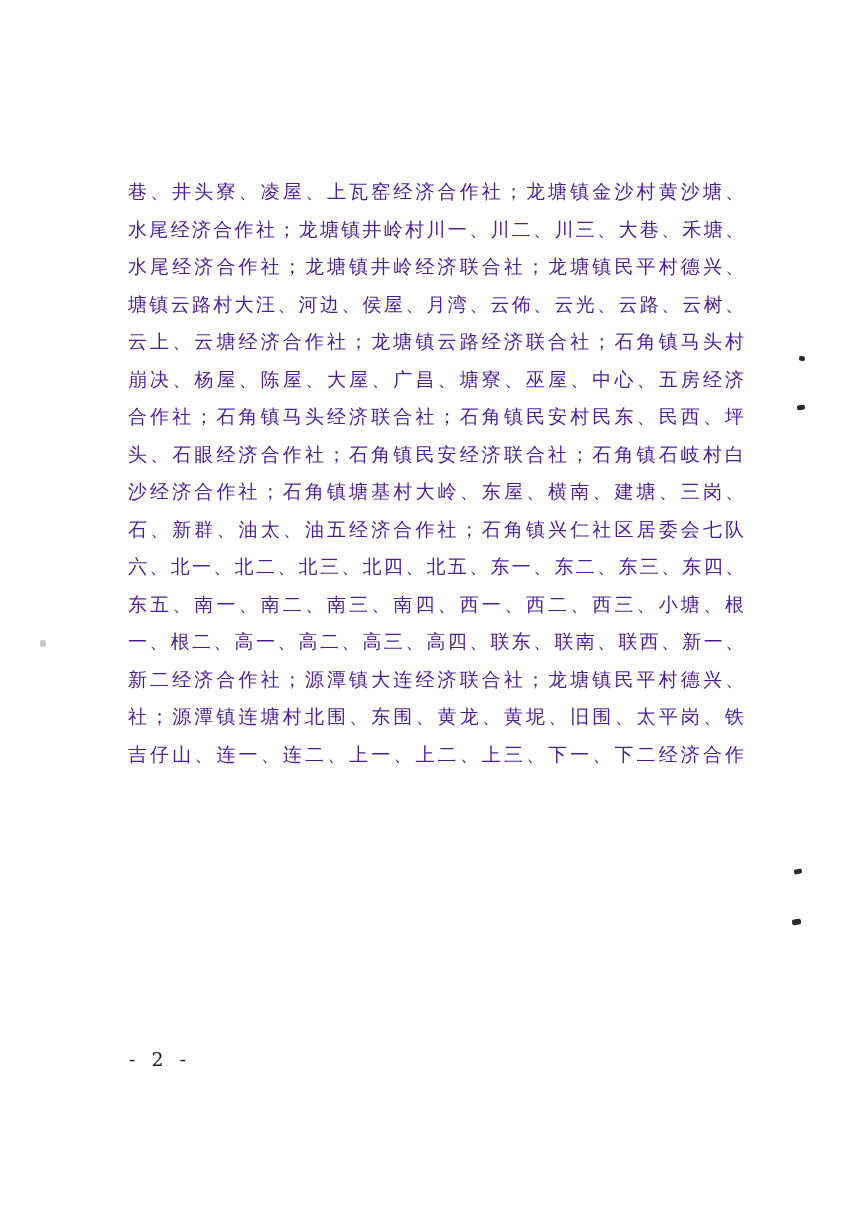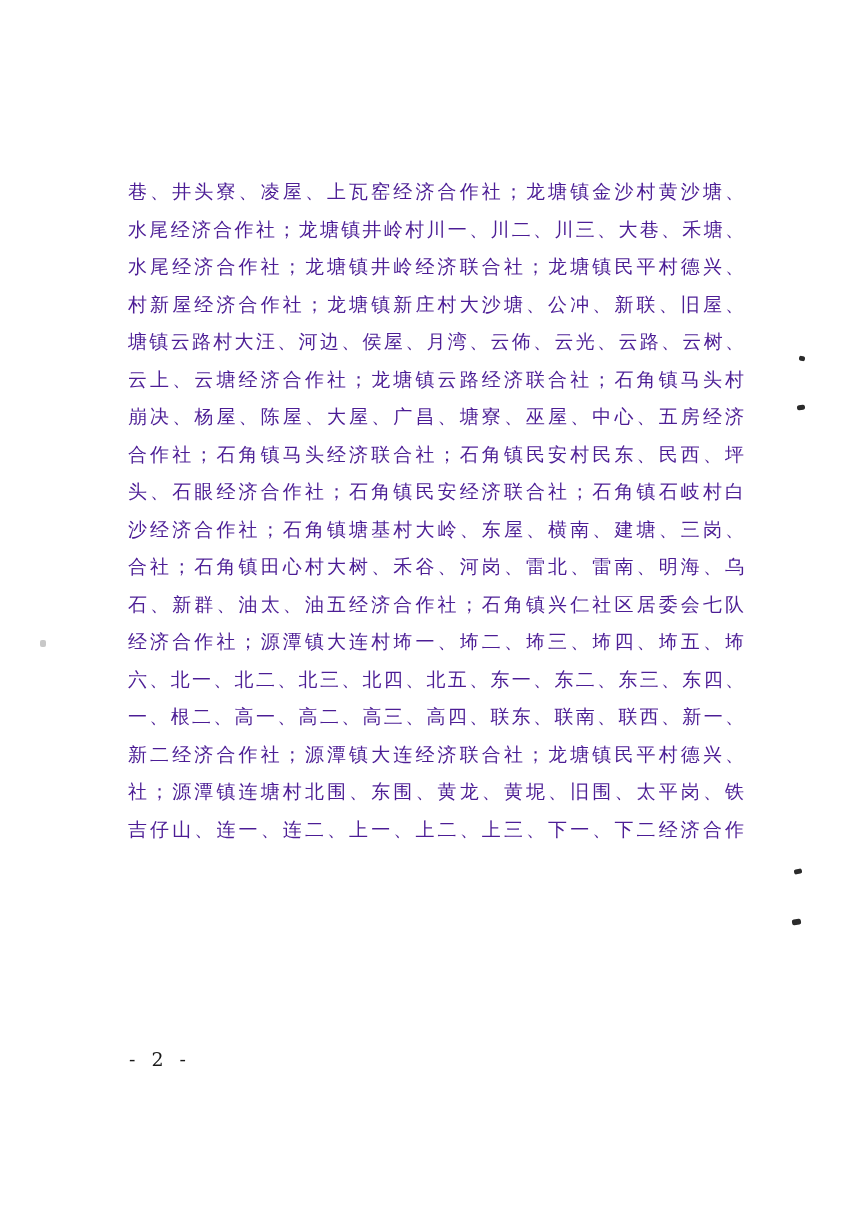--- a/index.html
+++ b/index.html
@@ -54,31 +54,29 @@
 </style>
 </head>
 <body>
 
 <div class="page">
 
   <div class="text-block">
     <div class="line">巷、井头寮、凌屋、上瓦窑经济合作社；龙塘镇金沙村黄沙塘、</div>
     <div class="line">水尾经济合作社；龙塘镇井岭村川一、川二、川三、大巷、禾塘、</div>
     <div class="line">水尾经济合作社；龙塘镇井岭经济联合社；龙塘镇民平村德兴、</div>
-    <div class="line">村新屋经济合作社；龙塘镇新庄村大沙塘、公冲、新联、旧屋、</div>
     <div class="line">塘镇云路村大汪、河边、侯屋、月湾、云佈、云光、云路、云树、</div>
     <div class="line">云上、云塘经济合作社；龙塘镇云路经济联合社；石角镇马头村</div>
     <div class="line">崩决、杨屋、陈屋、大屋、广昌、塘寮、巫屋、中心、五房经济</div>
     <div class="line">合作社；石角镇马头经济联合社；石角镇民安村民东、民西、坪</div>
     <div class="line">头、石眼经济合作社；石角镇民安经济联合社；石角镇石岐村白</div>
     <div class="line">沙经济合作社；石角镇塘基村大岭、东屋、横南、建塘、三岗、</div>
-    <div class="line">合社；石角镇田心村大树、禾谷、河岗、雷北、雷南、明海、乌</div>
     <div class="line">石、新群、油太、油五经济合作社；石角镇兴仁社区居委会七队</div>
-    <div class="line">经济合作社；源潭镇大连村㘵一、㘵二、㘵三、㘵四、㘵五、㘵</div>
     <div class="line">六、北一、北二、北三、北四、北五、东一、东二、东三、东四、</div>
+    <div class="line">东五、南一、南二、南三、南四、西一、西二、西三、小塘、根</div>
     <div class="line">一、根二、高一、高二、高三、高四、联东、联南、联西、新一、</div>
     <div class="line">新二经济合作社；源潭镇大连经济联合社；龙塘镇民平村德兴、</div>
     <div class="line">社；源潭镇连塘村北围、东围、黄龙、黄坭、旧围、太平岗、铁</div>
     <div class="line">吉仔山、连一、连二、上一、上二、上三、下一、下二经济合作</div>
   </div>
 
   <div class="page-number">- 2 -</div>
 
   <span class="speck s1"></span>
   <span class="speck s2"></span>

